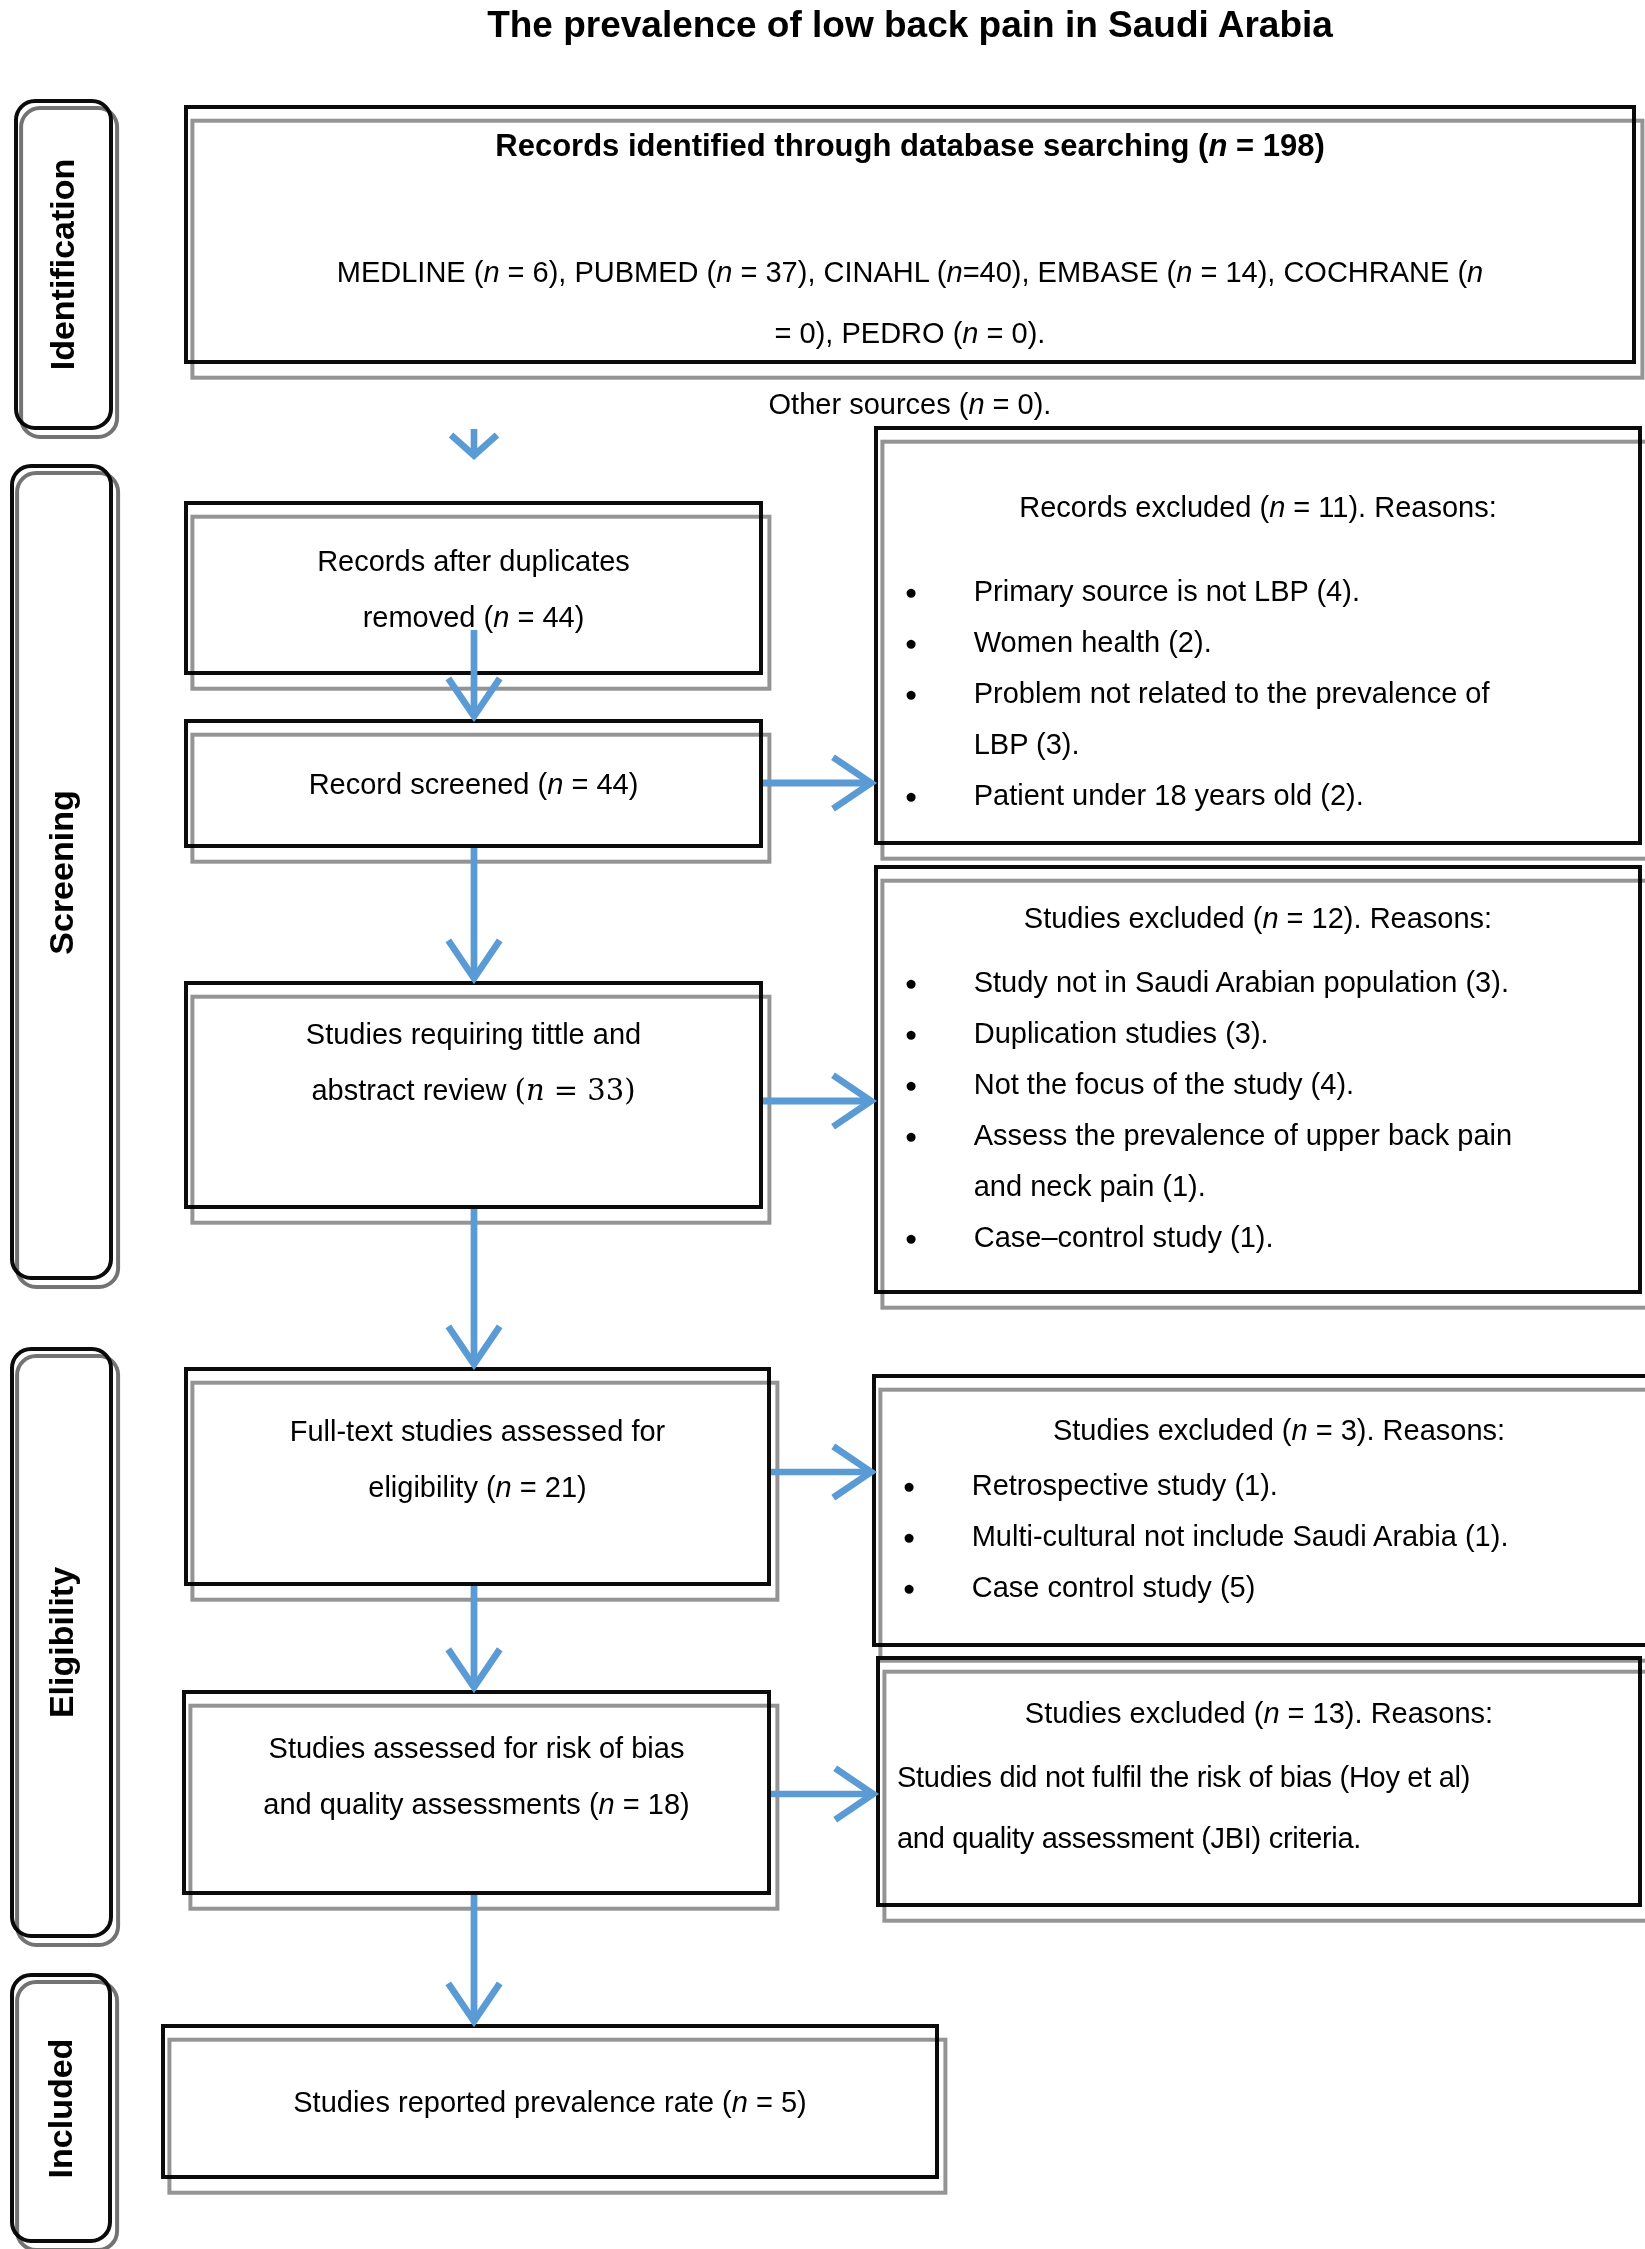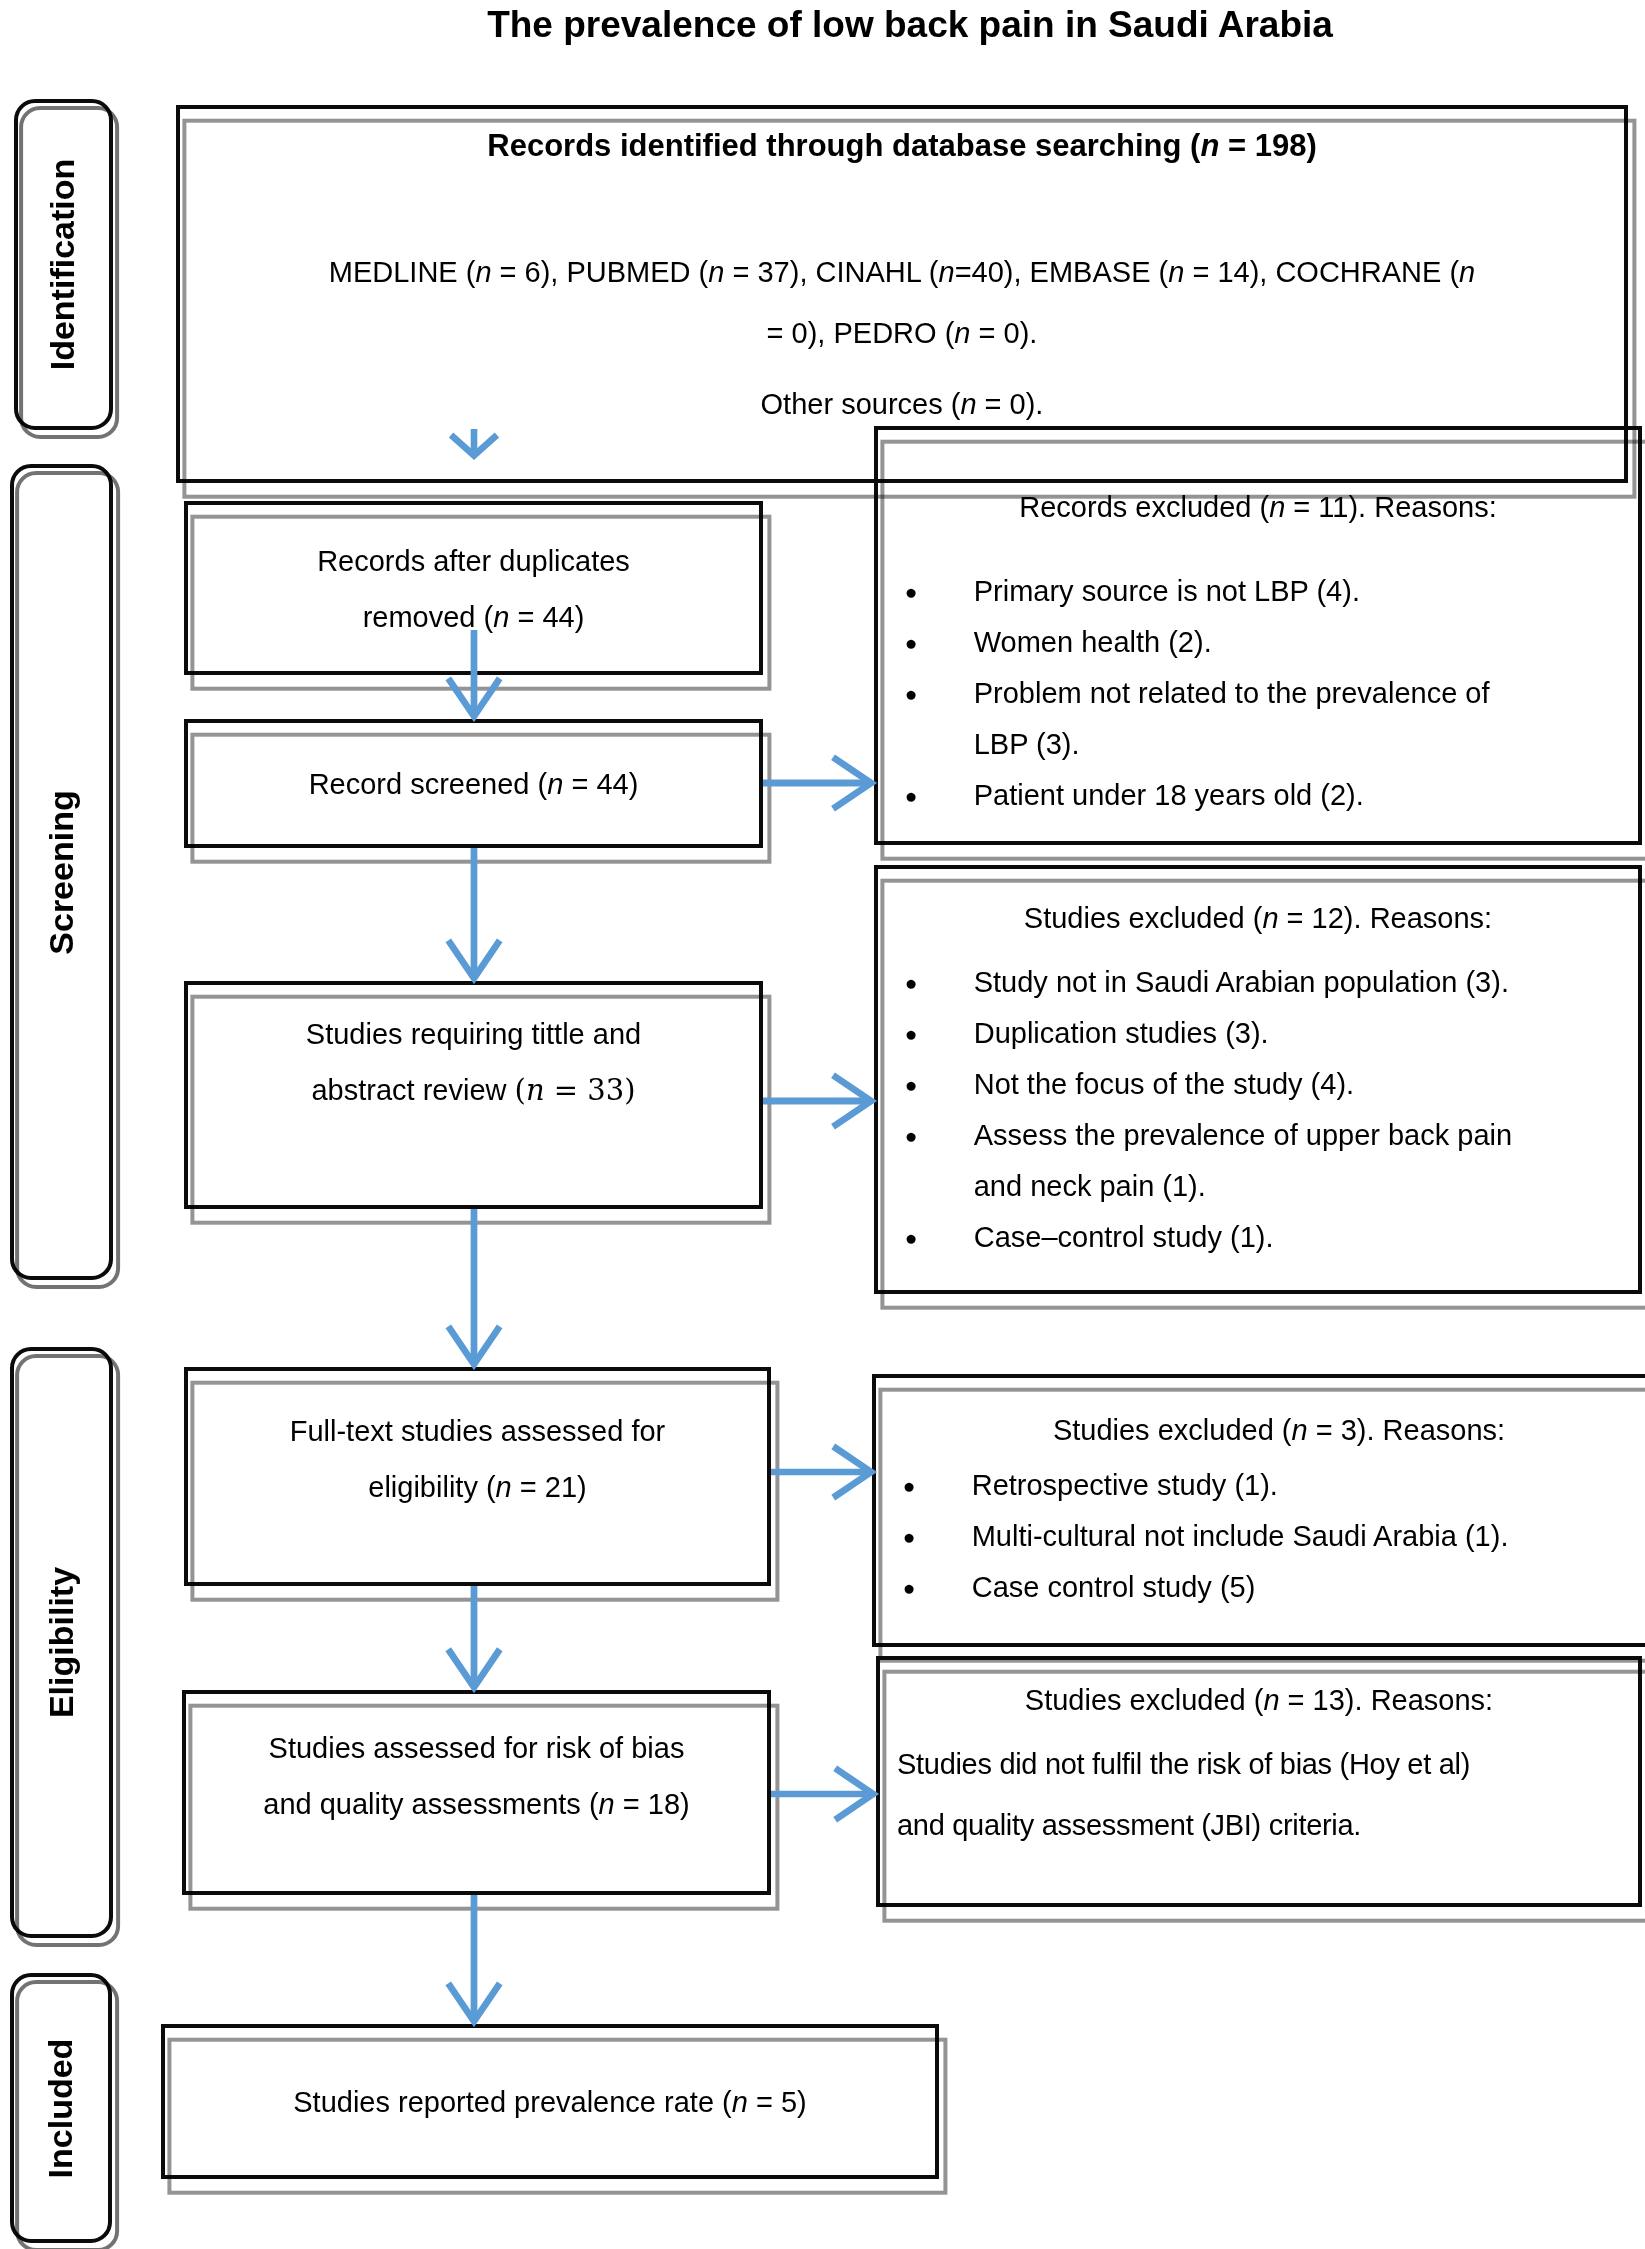--- a/index.html
+++ b/index.html
@@ -95,21 +95,21 @@
   <div class="stage" style="left:9.8px;top:464px;width:103px;height:816px;">
     <span class="stage-text">Screening</span>
   </div>
   <div class="stage" style="left:9.8px;top:1347px;width:103px;height:591px;">
     <span class="stage-text">Eligibility</span>
   </div>
   <div class="stage" style="left:9.8px;top:1973px;width:102px;height:270px;">
     <span class="stage-text">Included</span>
   </div>
 
-  <div class="box" id="b1" style="left:176px;top:105px;width:1452px;height:378px;">
+  <div class="box" id="b1" style="left:184px;top:105px;width:1452px;height:259px;">
     <div class="b1-head">
         <div class="tline">Records identified through database searching (<span class="it">n</span> = 198)</div>
       </div>
     <div class="b1-sources">
         <div class="tline">MEDLINE (<span class="it">n</span> = 6), PUBMED (<span class="it">n</span> = 37), CINAHL (<span class="it">n</span>=40), EMBASE (<span class="it">n</span> = 14), COCHRANE (<span class="it">n</span></div>
         <div class="tline">= 0), PEDRO (<span class="it">n</span> = 0).</div>
       </div>
     <div class="b1-other">
         <div class="tline">Other sources (<span class="it">n</span> = 0).</div>
       </div>
@@ -234,21 +234,21 @@
         </div>
         <div class="bullet">
           <span class="dot">●</span>
           <div class="btext">
             <div class="tline">Case control study (5)</div>
           </div>
         </div>
       </div>
   </div>
 
-  <div class="box" id="r4" style="left:876px;top:1656px;width:766px;height:251px;padding-top:16px;">
+  <div class="box" id="r4" style="left:876px;top:1656px;width:766px;height:251px;padding-top:29px;">
     <div class="rhead">
         <div class="tline">Studies excluded (<span class="it">n</span> = 13). Reasons:</div>
       </div>
     <div class="note">
         <div class="tline">Studies did not fulfil the risk of bias (Hoy et al)</div>
         <div class="tline">and quality assessment (JBI) criteria.</div>
       </div>
   </div>
 
   <svg class="arrow" style="left:437px;top:429px;" width="74" height="29" viewBox="0 0 120 48">

